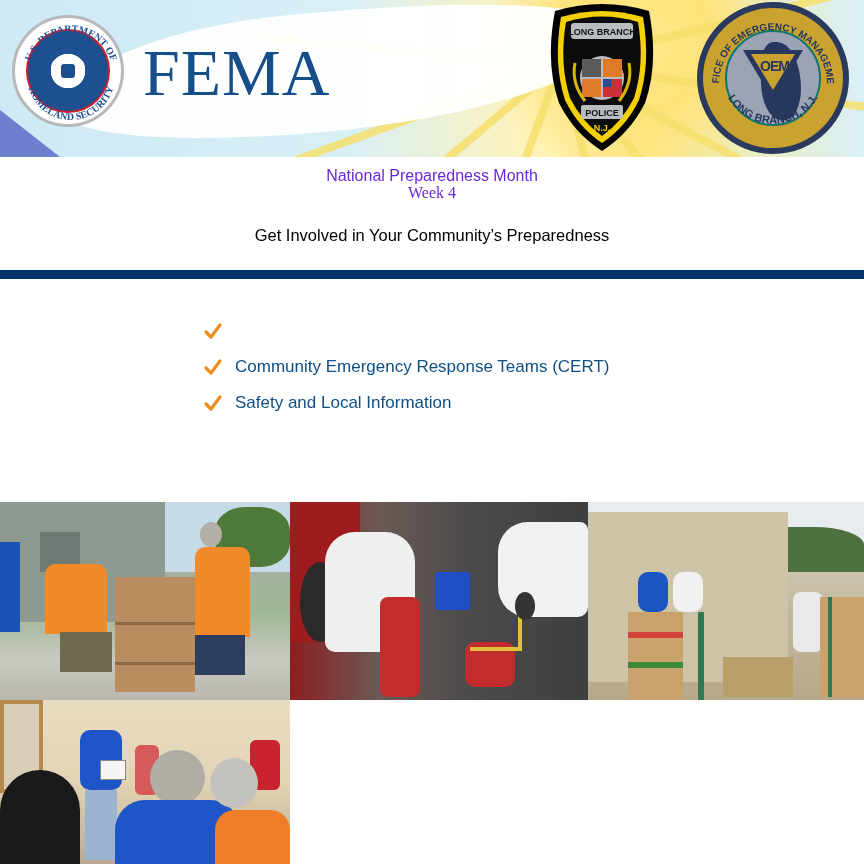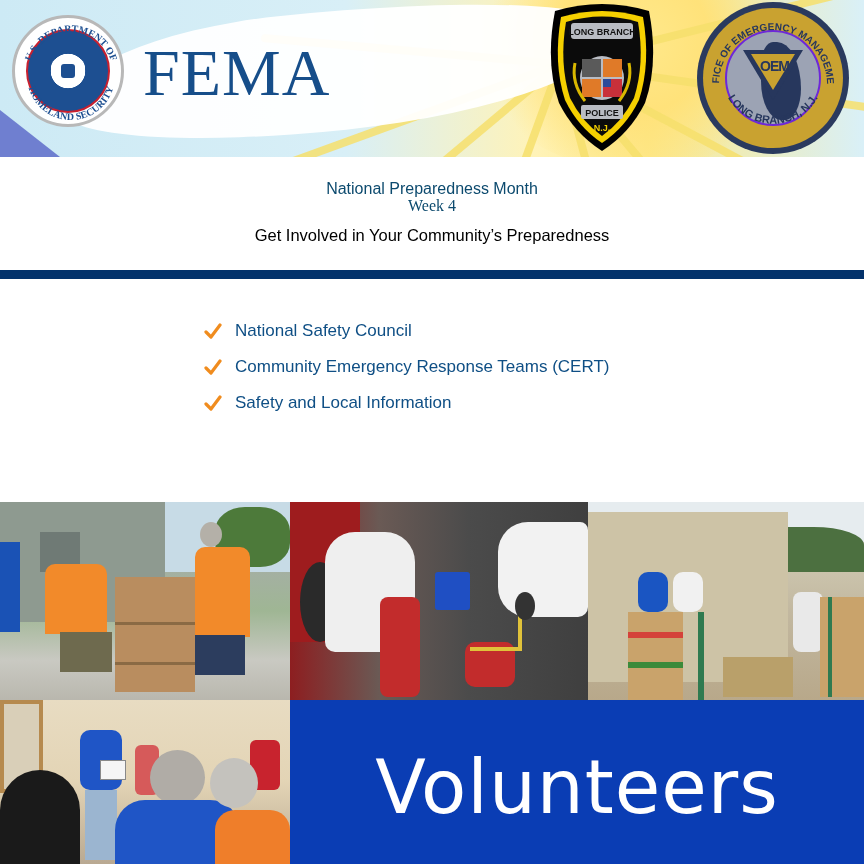--- a/index.html
+++ b/index.html
@@ -18,28 +18,28 @@
   .dhs-inner { width:84px; height:84px; border-radius:50%; border:2px solid #c8202f; box-sizing:border-box;
     background:radial-gradient(circle,#ffffff 0%,#ffffff 30%,#1d4f91 31%,#1d4f91 100%); display:flex; align-items:center; justify-content:center; }
   .dhs-eagle { width:34px; height:30px; background:#ffffff; border-radius:40% 40% 50% 50%; position:relative; }
   .dhs-eagle::after { content:""; position:absolute; left:10px; top:8px; width:14px; height:14px; background:#1d4f91; border-radius:3px; }
   .dhs-text { position:absolute; left:0; top:0; width:112px; height:112px; }
   .fema-word { position:absolute; left:143px; top:40px; font-family:"Liberation Serif", serif; font-size:66px; color:#164e8a; letter-spacing:1px; line-height:1; }
   .police-badge { position:absolute; left:545px; top:3px; width:114px; height:150px; }
   .oem-seal { position:absolute; left:697px; top:2px; width:152px; height:152px; border-radius:50%;
     background:#2a3a5e; display:flex; align-items:center; justify-content:center; }
   .oem-ring { width:140px; height:140px; border-radius:50%; background:#c9a230; display:flex; align-items:center; justify-content:center; position:relative; }
-  .oem-center { width:96px; height:96px; border-radius:50%; background:#9ca3b4; border:2px solid #6d28d9; box-sizing:border-box; position:relative; overflow:hidden; }
+  .oem-center { width:96px; height:96px; border-radius:50%; background:#9ca3b4; border:2px solid #0f766e; box-sizing:border-box; position:relative; overflow:hidden; }
   .oem-nj { position:absolute; left:34px; top:10px; width:40px; height:78px; background:#27375d; border-radius:30% 60% 40% 50%; }
   .oem-tri { position:absolute; left:16px; top:18px; width:0; height:0; border-left:30px solid transparent; border-right:30px solid transparent; border-top:50px solid #27375d; }
   .oem-tri-in { position:absolute; left:24px; top:22px; width:0; height:0; border-left:22px solid transparent; border-right:22px solid transparent; border-top:36px solid #c9a230; }
   .oem-letters { position:absolute; left:33px; top:26px; font-size:14px; font-weight:bold; color:#27375d; letter-spacing:-1px; }
   .oem-svgtext { position:absolute; left:0; top:0; width:140px; height:140px; }
 
-  .headline { position:absolute; left:0; top:180px; width:864px; text-align:center; color:#0c4a6e; font-size:16px; line-height:17px; }
+  .headline { position:absolute; left:0; top:167px; width:864px; text-align:center; color:#6d28d9; font-size:16px; line-height:17px; }
   .headline .h1 { display:block; }
   .headline .h2 { display:block;font-family:Liberation Serif, serif; }
   .subhead { position:absolute; left:0; top:226px; width:864px; text-align:center; color:#000000; font-size:16.5px; }
   .divider { position:absolute; left:0; top:270px; width:864px; height:9px; background:#03326b; }
 
   .checklist { position:absolute; left:204px; top:313px; margin:0; padding:0; list-style:none; }
   .checklist li { height:36px; display:flex; align-items:center; }
   .check { width:18px; height:18px; margin-right:13px; display:inline-block; position:relative; }
   .checklist .label { color:#0f4f85; font-size:17px; }
 
@@ -138,21 +138,20 @@
   <span class="h2">Week 4</span>
 </div>
 <div class="subhead">Get Involved in Your Community’s Preparedness</div>
 <div class="divider"></div>
 
 <ul class="checklist">
   <li>
     <svg class="check" viewBox="0 0 18 18">
         <path d="M2 10 L7 15 L16 3" stroke="#f08c1e" stroke-width="3.2" fill="none" stroke-linecap="round" stroke-linejoin="round"></path>
       </svg>
-    <span class="label">National Safety Council</span>
   </li>
   <li>
     <svg class="check" viewBox="0 0 18 18">
         <path d="M2 10 L7 15 L16 3" stroke="#f08c1e" stroke-width="3.2" fill="none" stroke-linecap="round" stroke-linejoin="round"></path>
       </svg>
     <span class="label">Community Emergency Response Teams (CERT)</span>
   </li>
   <li>
     <svg class="check" viewBox="0 0 18 18">
         <path d="M2 10 L7 15 L16 3" stroke="#f08c1e" stroke-width="3.2" fill="none" stroke-linecap="round" stroke-linejoin="round"></path>
@@ -209,16 +208,13 @@
     <div class="blk" style="left:100px;top:60px;width:24px;height:18px;background:#f5f5f5;border:1px solid #888;"></div>
     <div class="blk" style="left:85px;top:90px;width:32px;height:70px;background:#9bb5d0;"></div>
     <div class="blk" style="left:135px;top:45px;width:24px;height:50px;background:#d65a5a;border-radius:6px;"></div>
     <div class="blk" style="left:250px;top:40px;width:30px;height:50px;background:#c8232e;border-radius:6px;"></div>
     <div class="blk" style="left:0;top:70px;width:80px;height:94px;background:#1a1a1a;border-radius:40px 40px 0 0;"></div>
     <div class="blk" style="left:150px;top:50px;width:55px;height:55px;background:#b0aca6;border-radius:50%;"></div>
     <div class="blk" style="left:115px;top:100px;width:125px;height:64px;background:#1f55c6;border-radius:30px 30px 0 0;"></div>
     <div class="blk" style="left:210px;top:58px;width:48px;height:50px;background:#c4c2bd;border-radius:50%;"></div>
     <div class="blk" style="left:215px;top:110px;width:75px;height:54px;background:#ef7e2a;border-radius:20px 20px 0 0;"></div>
   </div>
-  <div class="vol-panel">
-    <span class="vol-text">Volunteers</span>
-  </div>
 </div>
 
 </body></html>

